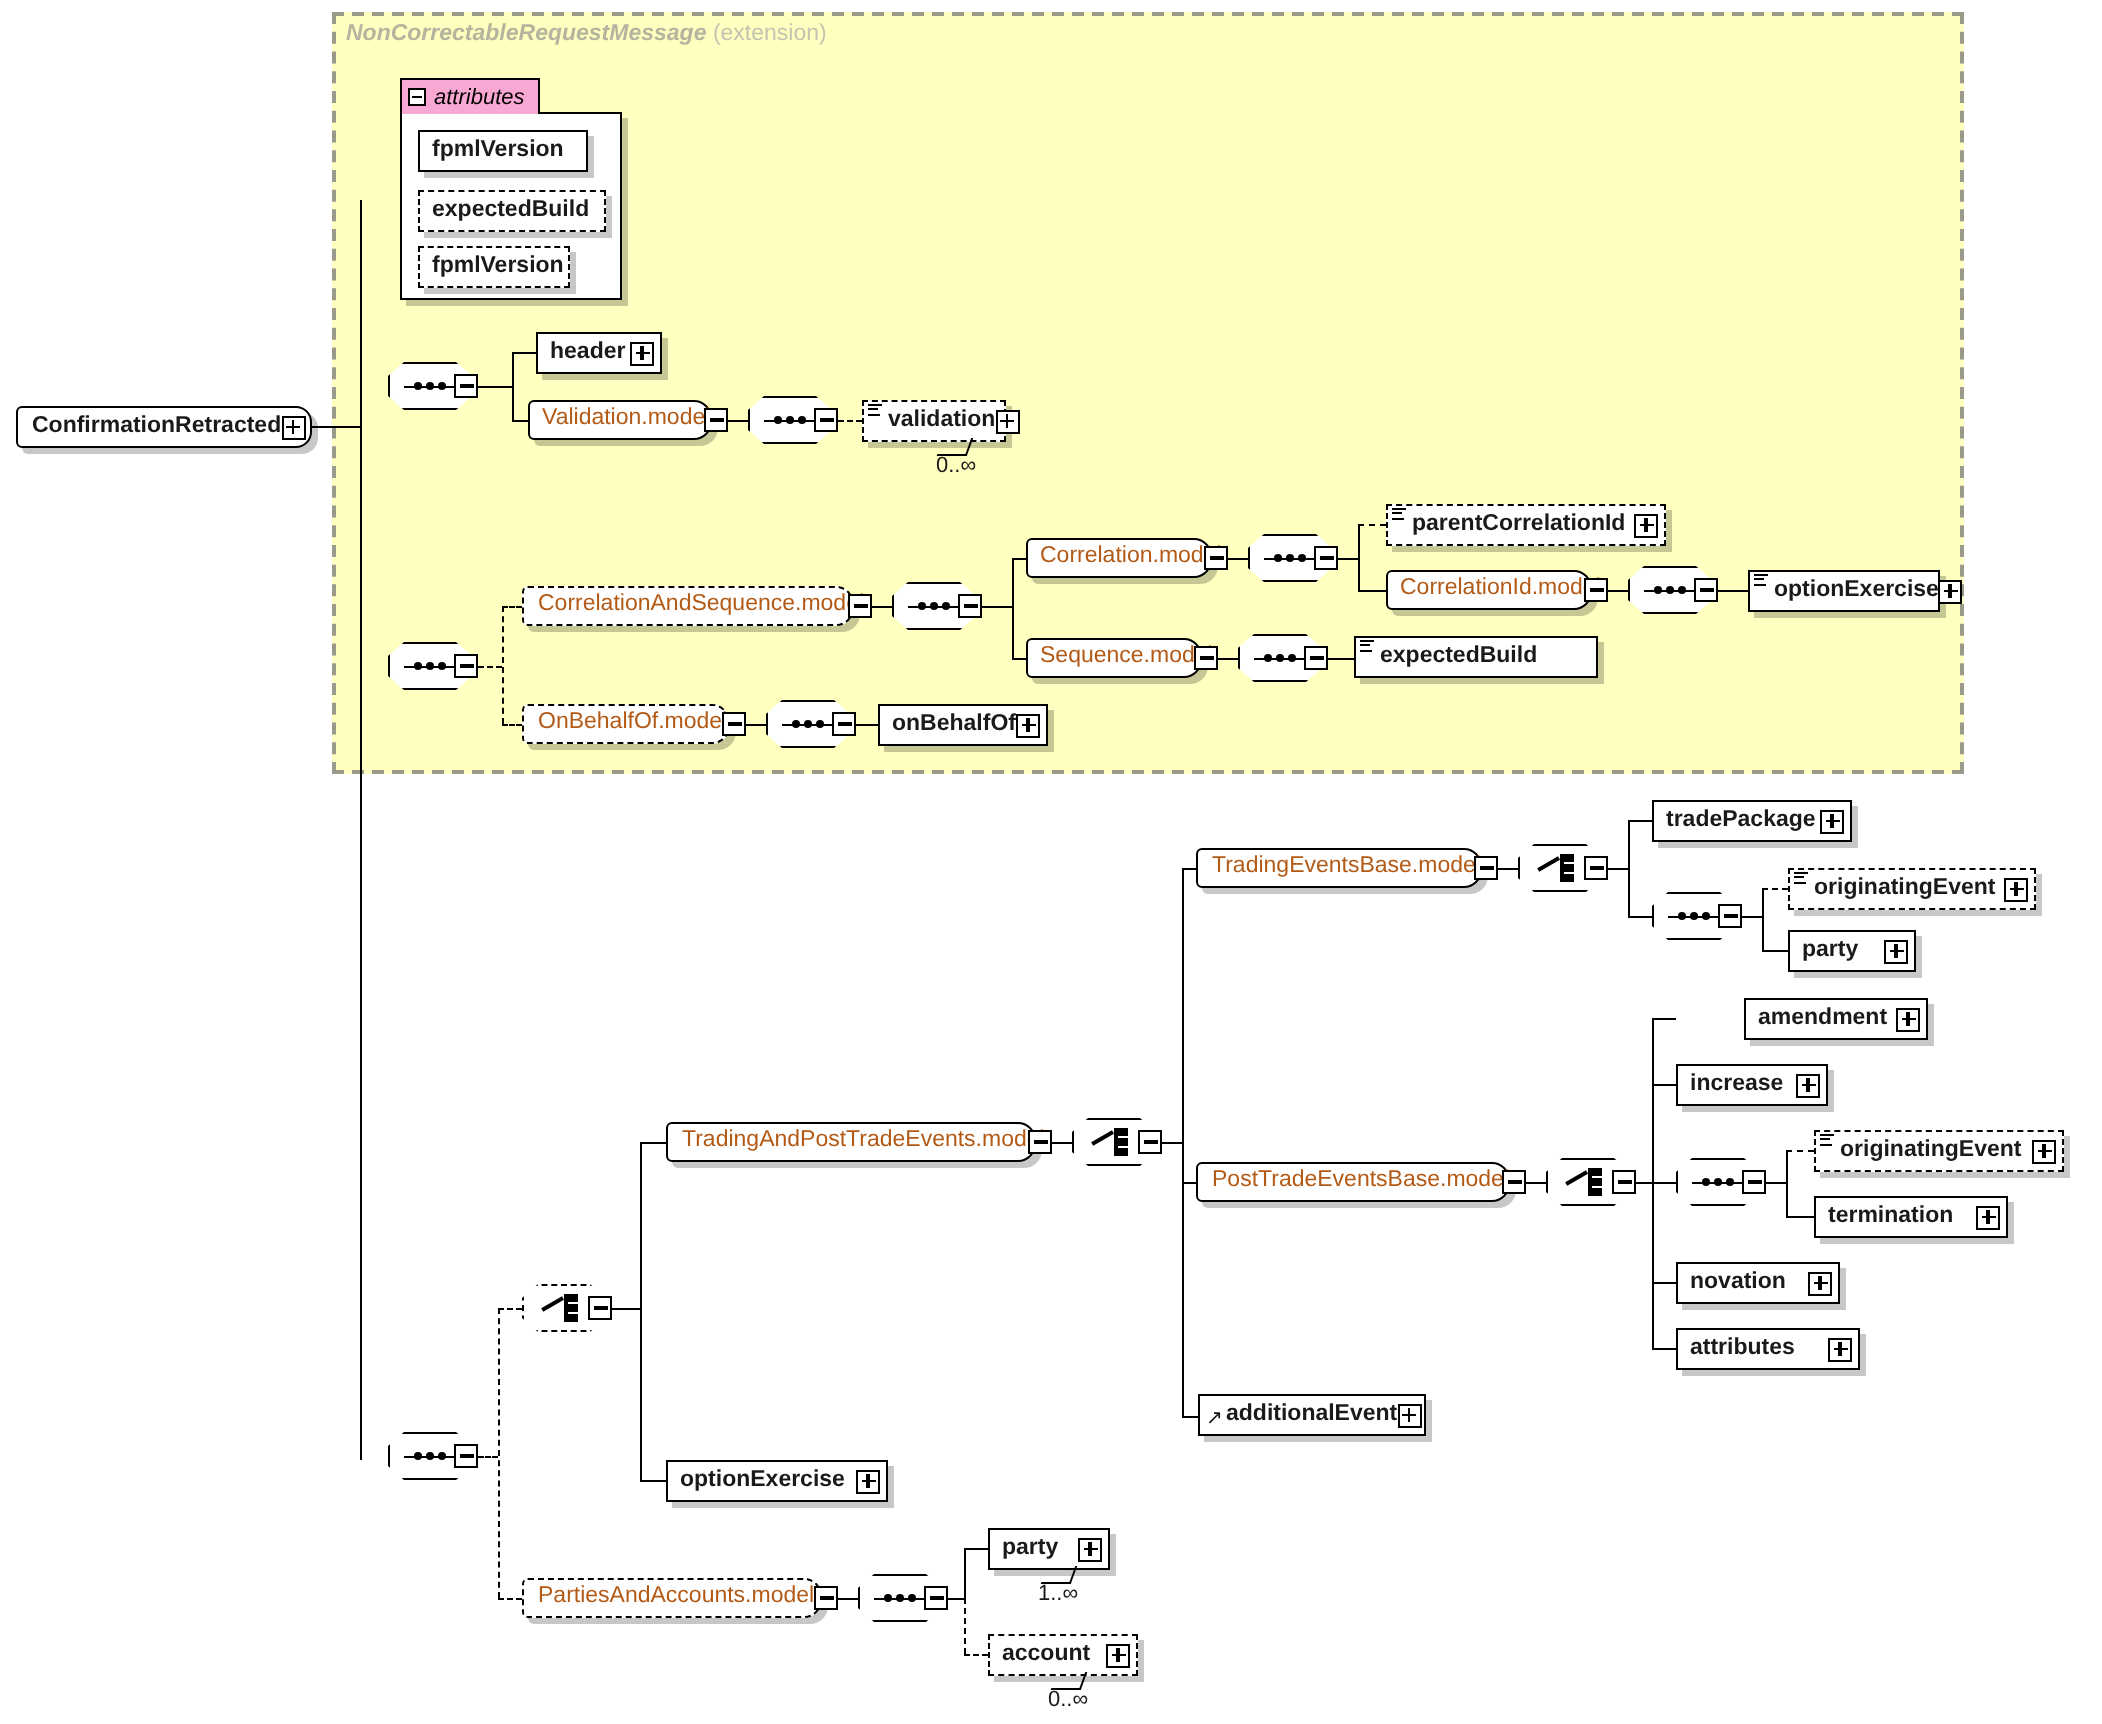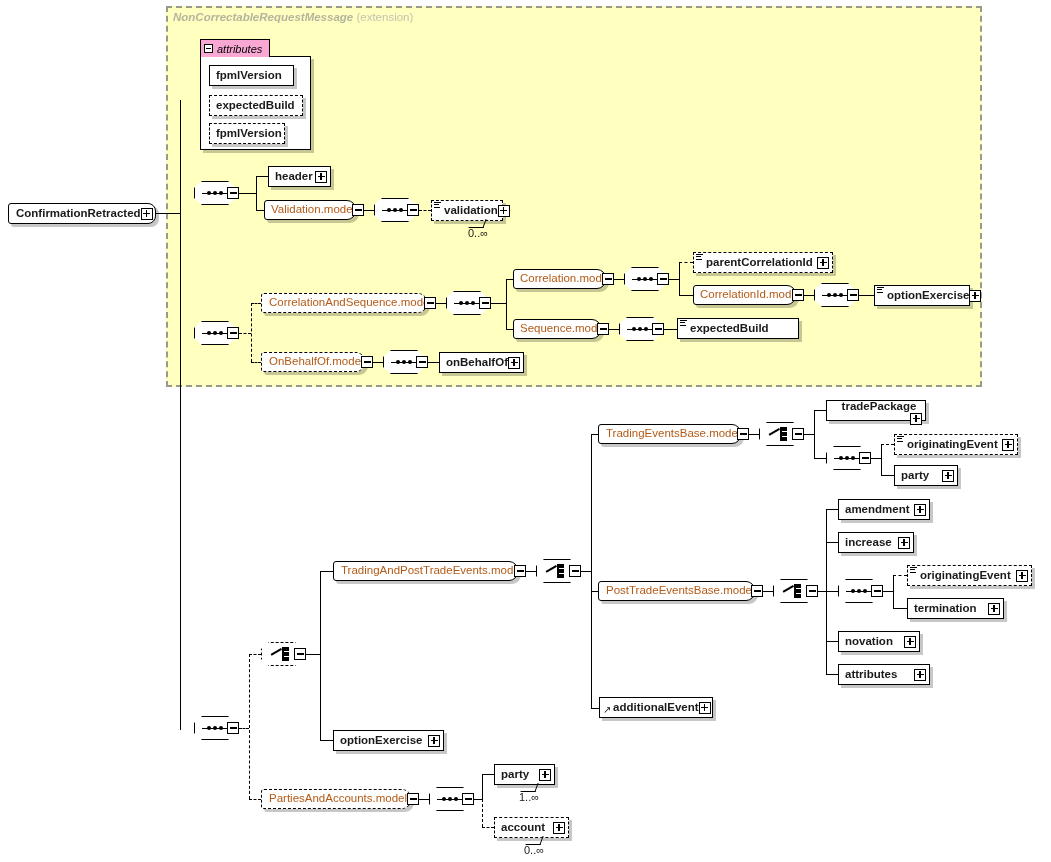--- a/index.html
+++ b/index.html
@@ -402,21 +402,21 @@
           <div class="sq" style="top:10px;"></div>
     </div>
       </div>
   </div>
   <div class="sidebox" style="left:792px;top:428px;"></div>
   <div class="ln h" style="left:804px;top:434px;width:10px;"></div>
   <div class="ln v" style="left:814px;top:410px;height:49px;"></div>
   <div class="ln h" style="left:814px;top:410px;width:12px;"></div>
   <div class="ln h" style="left:814px;top:458px;width:12px;"></div>
 
-  <div class="node elem shadow" style="left:826px;top:400px;width:100px;height:21px;padding-left:6px;flex-direction:column;">
+  <div class="node elem shadow" style="left:826px;top:400px;width:100px;height:21px;padding-left:6px;">
     <span class="lbl">tradePackage</span>
     <span class="expand" style="margin-left:auto;"></span>
   </div>
 
   <div class="conn" style="left:826px;top:446px;">
     <div class="oct"></div>
     <div class="glyph">
         <div class="seqg">
           <div class="bar"></div>
       <div class="d" style="left:5px;"></div>
@@ -464,21 +464,21 @@
   </div>
   <div class="sidebox" style="left:806px;top:585px;"></div>
   <div class="ln h" style="left:818px;top:591px;width:8px;"></div>
   <div class="ln v" style="left:826px;top:509px;height:165px;"></div>
   <div class="ln h" style="left:826px;top:509px;width:12px;"></div>
   <div class="ln h" style="left:826px;top:542px;width:12px;"></div>
   <div class="ln h" style="left:826px;top:591px;width:12px;"></div>
   <div class="ln h" style="left:826px;top:641px;width:12px;"></div>
   <div class="ln h" style="left:826px;top:674px;width:12px;"></div>
 
-  <div class="node elem shadow" style="left:838px;top:499px;width:92px;height:21px;padding-left:6px;">
+  <div class="node elem shadow" style="left:872px;top:499px;width:92px;height:21px;padding-left:6px;">
     <span class="lbl">amendment</span>
     <span class="expand" style="margin-left:auto;"></span>
   </div>
   <div class="node elem shadow" style="left:838px;top:532px;width:76px;height:21px;padding-left:6px;">
     <span class="lbl">increase</span>
     <span class="expand" style="margin-left:auto;"></span>
   </div>
 
   <div class="conn" style="left:838px;top:579px;">
     <div class="oct"></div>

